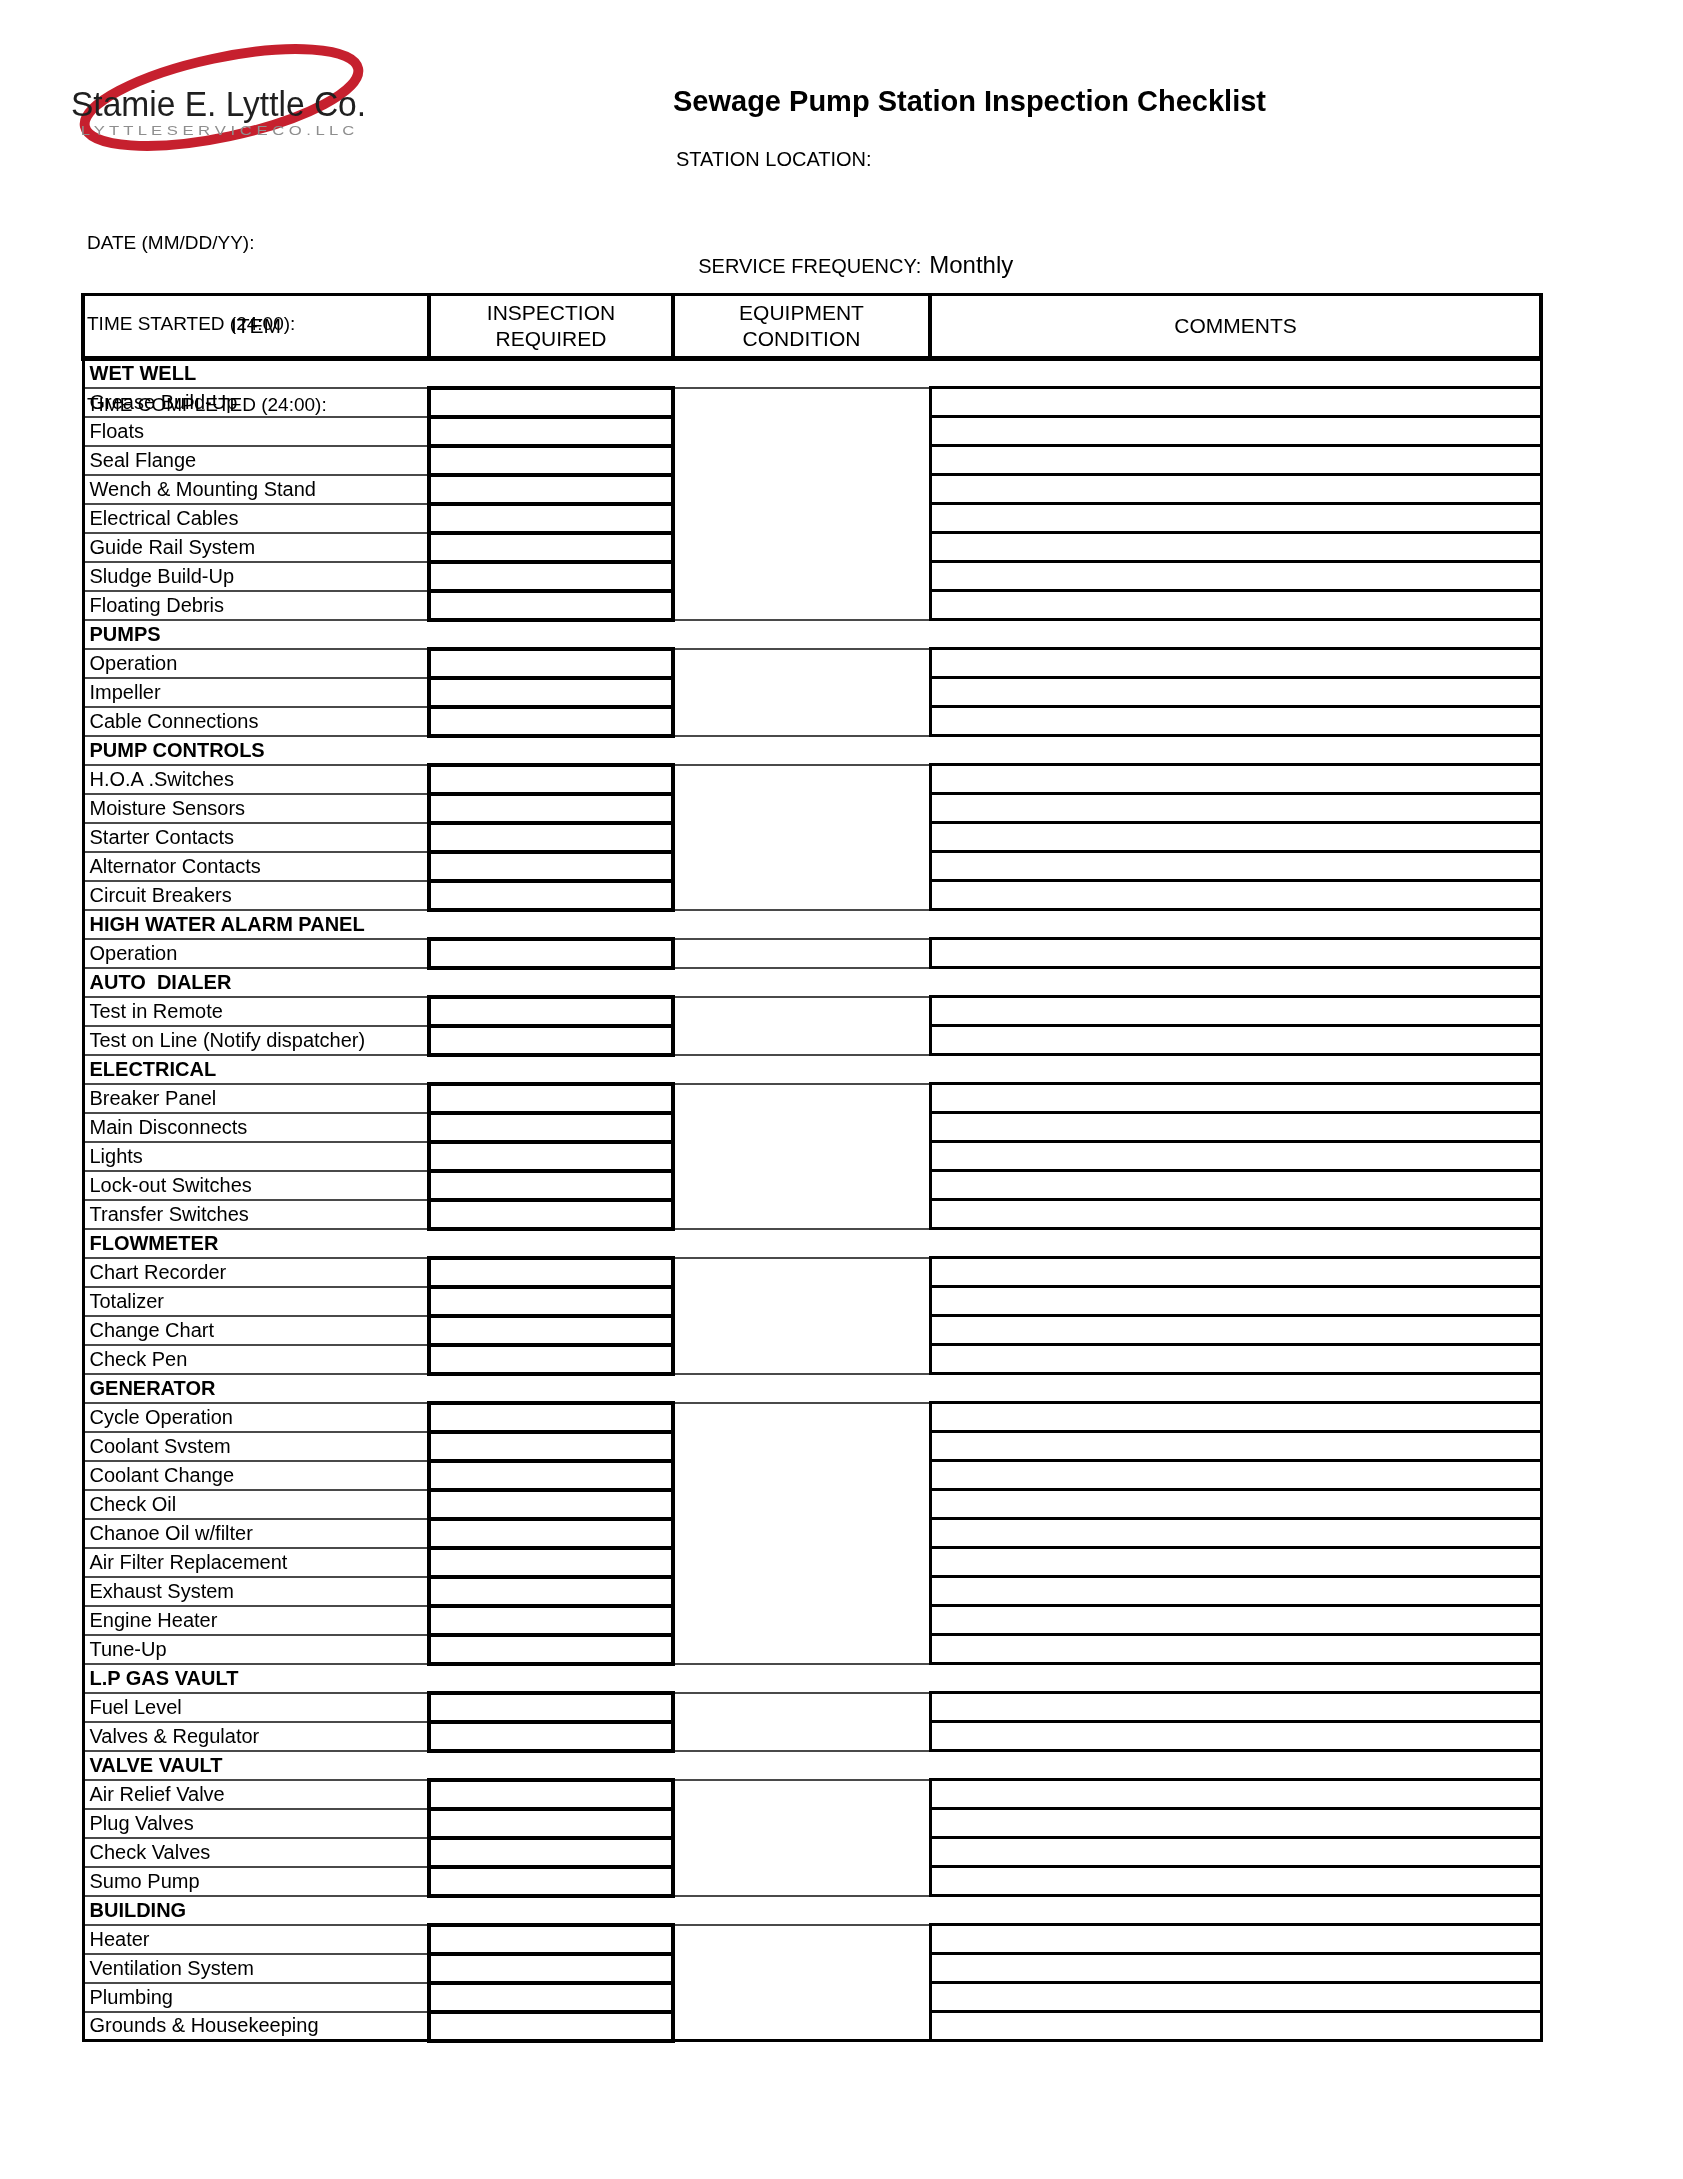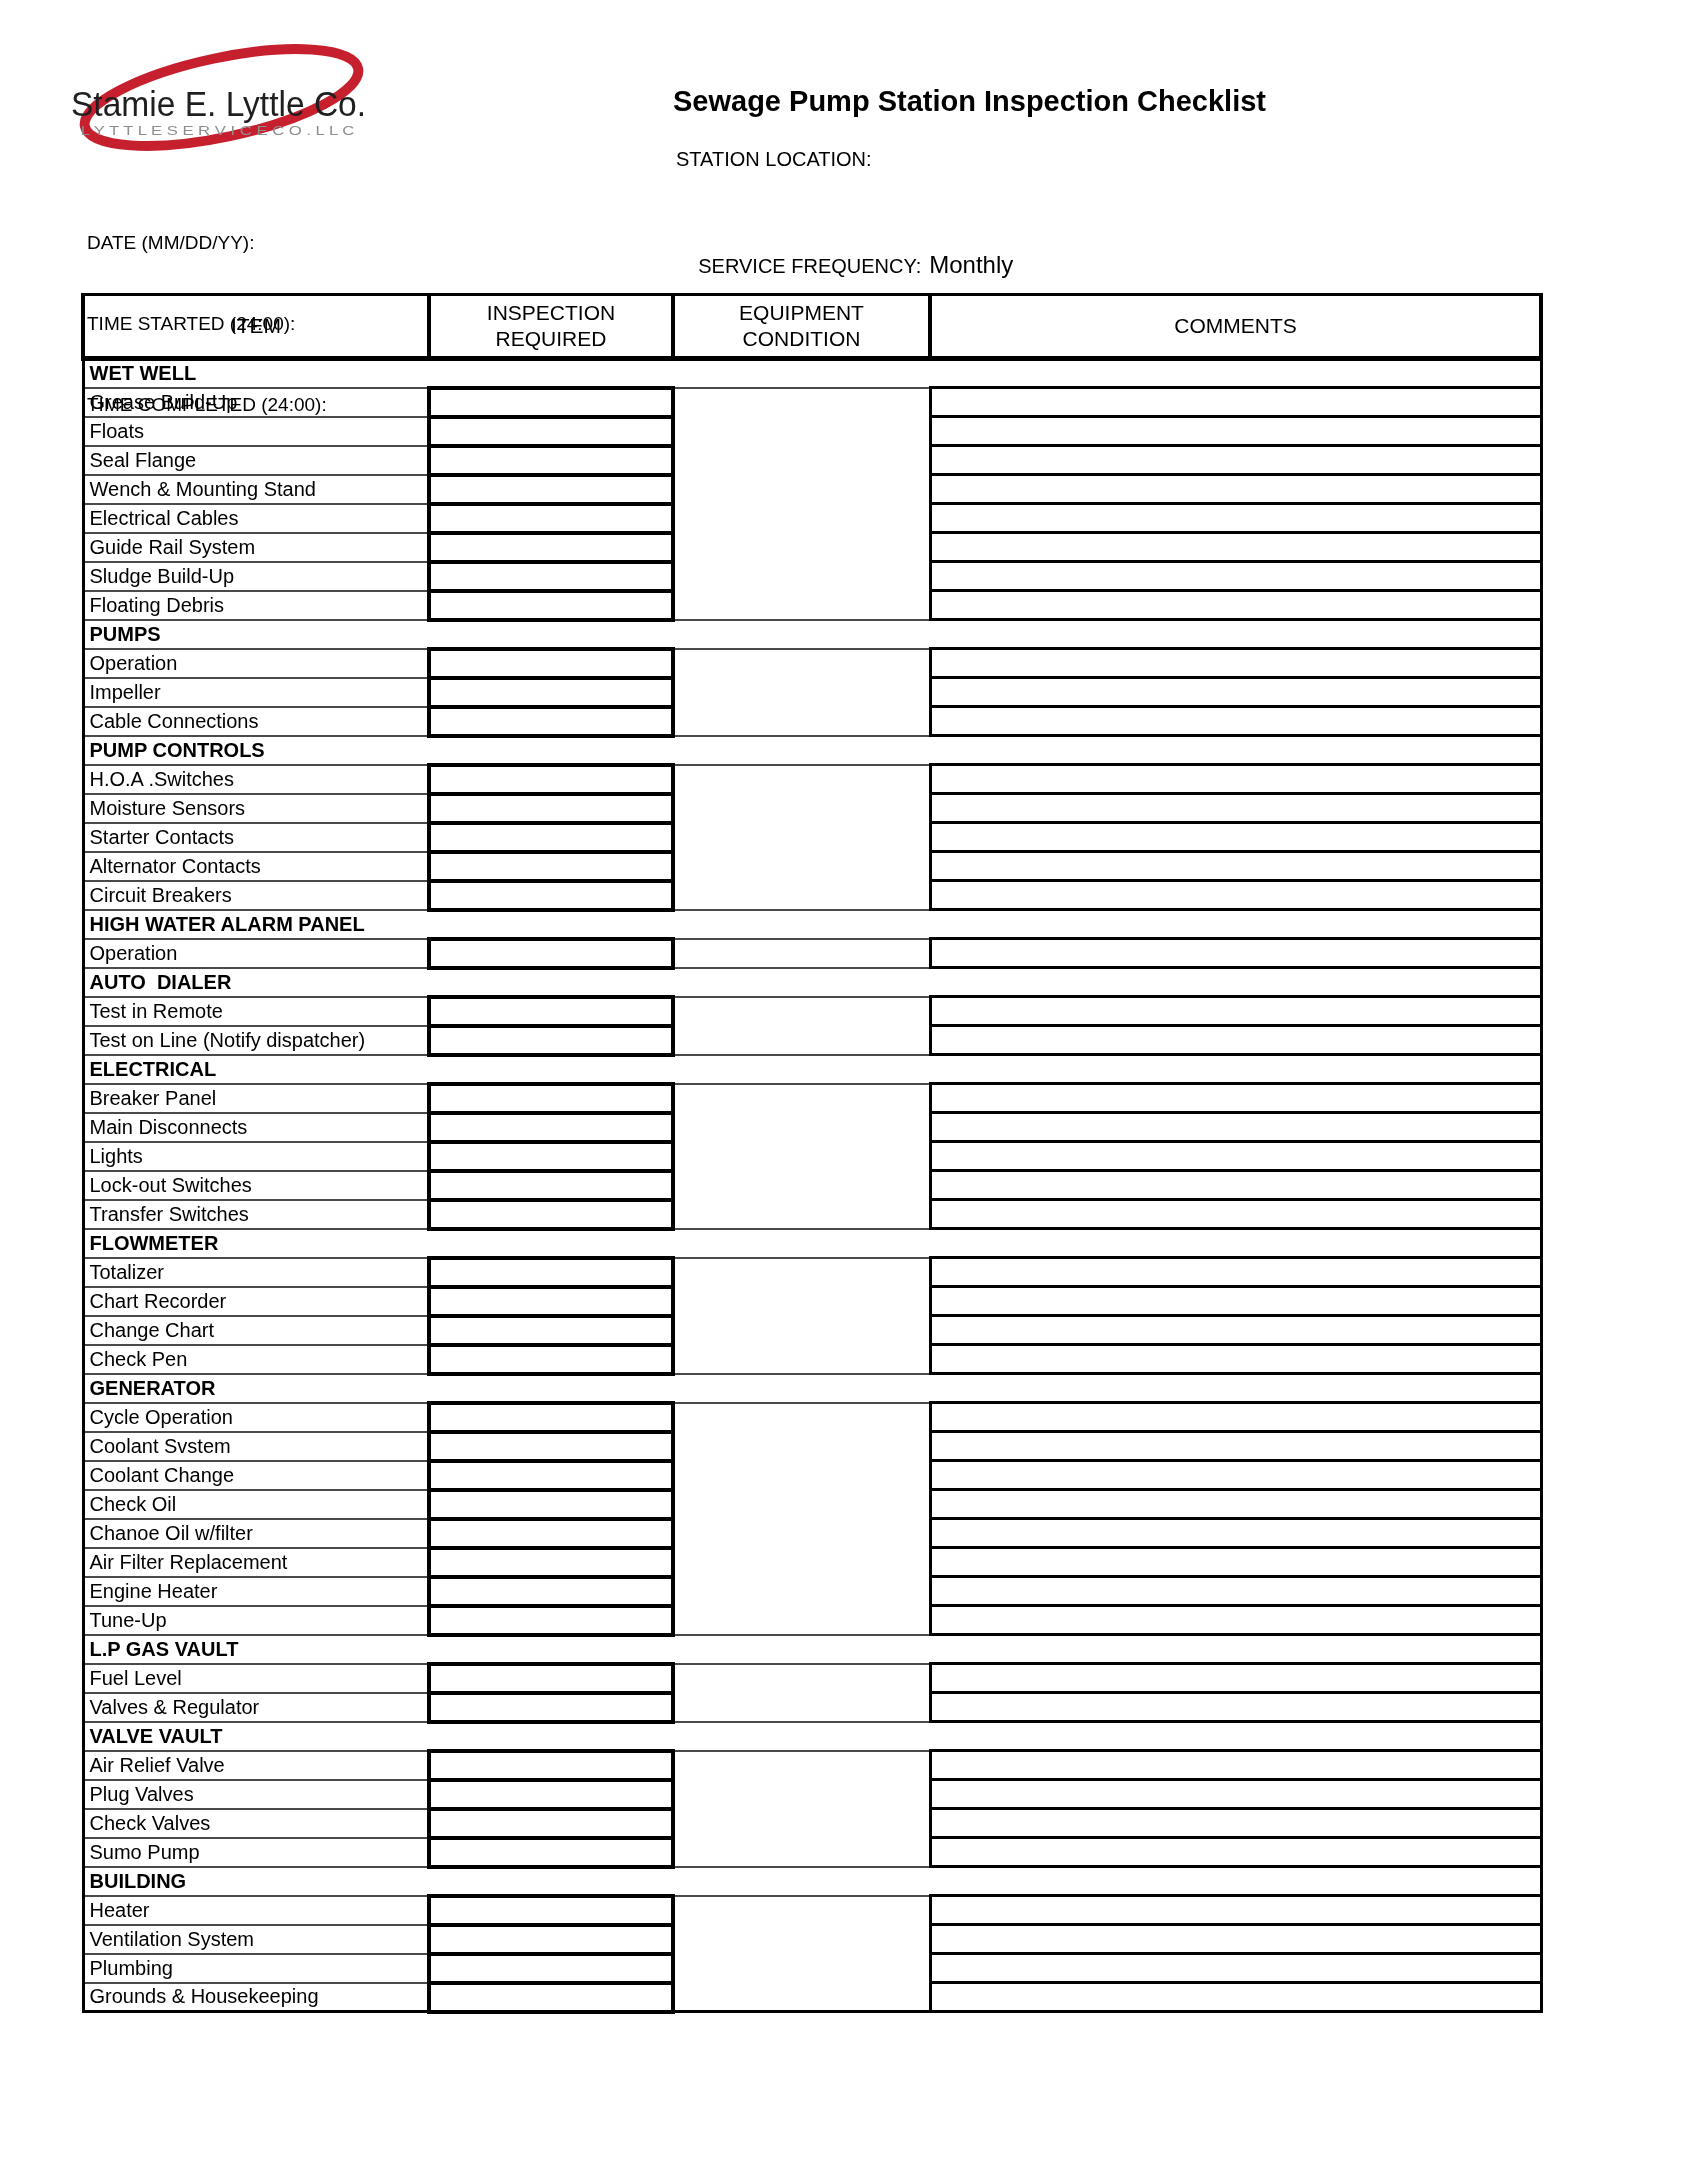--- a/index.html
+++ b/index.html
@@ -235,32 +235,32 @@
         <tr class="item-row">
           <td class="item-cell">Transfer Switches</td>
           <td class="insp-cell"></td>
           <td class="equip-cell"></td>
           <td class="comment-cell"></td>
         </tr>
         <tr class="section-row">
           <td colspan="4">FLOWMETER</td>
         </tr>
         <tr class="item-row">
+          <td class="item-cell">Chart Recorder</td>
+          <td class="insp-cell"></td>
+          <td class="equip-cell"></td>
+          <td class="comment-cell"></td>
+        </tr>
+        <tr class="item-row">
           <td class="item-cell">Totalizer</td>
           <td class="insp-cell"></td>
           <td class="equip-cell"></td>
           <td class="comment-cell"></td>
         </tr>
         <tr class="item-row">
-          <td class="item-cell">Chart Recorder</td>
-          <td class="insp-cell"></td>
-          <td class="equip-cell"></td>
-          <td class="comment-cell"></td>
-        </tr>
-        <tr class="item-row">
           <td class="item-cell">Change Chart</td>
           <td class="insp-cell"></td>
           <td class="equip-cell"></td>
           <td class="comment-cell"></td>
         </tr>
         <tr class="item-row">
           <td class="item-cell">Check Pen</td>
           <td class="insp-cell"></td>
           <td class="equip-cell"></td>
           <td class="comment-cell"></td>
@@ -293,20 +293,26 @@
           <td class="comment-cell"></td>
         </tr>
         <tr class="item-row">
           <td class="item-cell">Chanoe Oil w/filter</td>
           <td class="insp-cell"></td>
           <td class="equip-cell"></td>
           <td class="comment-cell"></td>
         </tr>
         <tr class="item-row">
           <td class="item-cell">Air Filter Replacement</td>
+          <td class="insp-cell"></td>
+          <td class="equip-cell"></td>
+          <td class="comment-cell"></td>
+        </tr>
+        <tr class="item-row">
+          <td class="item-cell">Exhaust System</td>
           <td class="insp-cell"></td>
           <td class="equip-cell"></td>
           <td class="comment-cell"></td>
         </tr>
         <tr class="item-row">
           <td class="item-cell">Engine Heater</td>
           <td class="insp-cell"></td>
           <td class="equip-cell"></td>
           <td class="comment-cell"></td>
         </tr>

